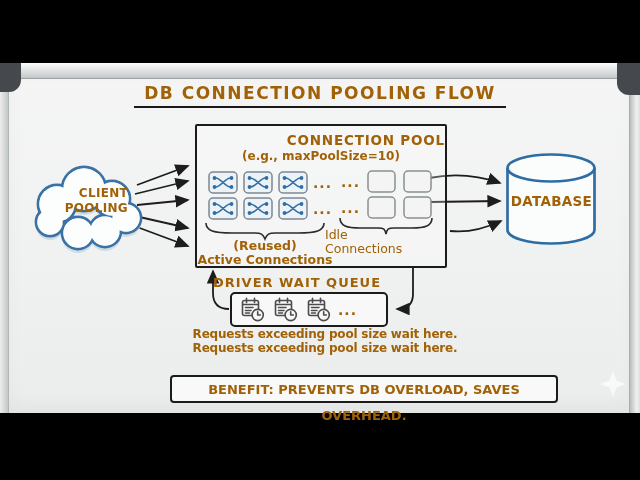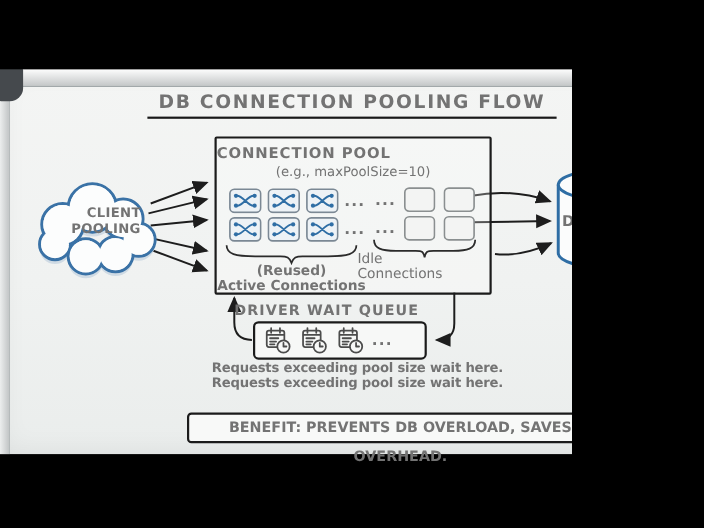--- a/index.html
+++ b/index.html
@@ -1,39 +1,39 @@
 <!DOCTYPE html>
 <html><head>
 <meta charset="utf-8">
 <style>
   html,body{margin:0;padding:0;background:#000;}
-  .stage{position:relative;width:520px;height:480px;background:#000;overflow:hidden;
-         font-family:"DejaVu Sans","Liberation Sans",sans-serif;color:#737373;}
+  .stage{position:relative;width:640px;height:480px;background:#000;overflow:hidden;
+         font-family:"DejaVu Sans","Liberation Sans",sans-serif;color:#a16207;}
   .abs{position:absolute;}
   
   .bar-top{left:0;top:0;width:640px;height:63px;background:#000;}
   .bar-bottom{left:0;top:413px;width:640px;height:67px;background:#000;}
   
   .board{left:0;top:63px;width:640px;height:350px;background:linear-gradient(180deg,#f4f5f4 0%,#f0f2f1 55%,#eaedec 100%);box-shadow:inset 0 0 26px rgba(0,0,0,0.07);}
   .rail-top{left:0;top:63px;width:640px;height:15px;background:linear-gradient(180deg,#fdfdfd,#c4c7c8);border-bottom:1px solid #9aa0a2;}
   .rail-left{left:0;top:63px;width:8px;height:350px;background:linear-gradient(90deg,#eceeee,#c3c6c7);border-right:1px solid #b0b5b6;}
   .rail-right{left:629px;top:63px;width:11px;height:350px;background:linear-gradient(90deg,#b9bdbe,#eff0f0 60%,#d7dada);border-left:1px solid #a8aeaf;}
   .corner{background:#45494d;border-radius:4px;}
   .corner-tl{left:-3px;top:60px;width:24px;height:32px;border-bottom-right-radius:12px;}
   .corner-tr{left:617px;top:60px;width:26px;height:35px;border-bottom-left-radius:12px;}
   
   .title-wrap{left:0;top:83px;width:640px;text-align:center;}
   .title{display:inline-block;font-size:17px;font-weight:bold;letter-spacing:1.5px;
          border-bottom:2.5px solid #191919;padding:0 10px 3px 10px;}
   
   .cloud-label{left:44px;top:186px;width:84px;text-align:right;font-size:12px;font-weight:bold;line-height:15px;letter-spacing:0.3px;}
   
   .pool{left:195px;top:124px;width:248px;height:140px;border:2px solid #1b1b1b;border-radius:2px;background:rgba(255,255,255,0.25);}
-  .pool-title{left:0;top:6px;width:100%;text-align:left;font-size:13.5px;font-weight:bold;letter-spacing:0.8px;}
-  .pool-subtitle{left:0;top:23px;width:100%;text-align:center;font-size:12px;font-weight:400;}
+  .pool-title{left:0;top:6px;width:100%;text-align:right;font-size:13.5px;font-weight:bold;letter-spacing:0.8px;}
+  .pool-subtitle{left:0;top:23px;width:100%;text-align:center;font-size:12px;font-weight:700;}
   .icon-row{display:flex;align-items:center;gap:5px;}
   .active-row1{left:11px;top:45px;}
   .active-row2{left:11px;top:71px;}
   .idle-row1{left:144px;top:44px;gap:7px;}
   .idle-row2{left:144px;top:70px;gap:7px;}
   .dots{font-size:14px;font-weight:bold;letter-spacing:1px;line-height:10px;}
   .brace{position:absolute;}
   .brace-active{left:7px;top:95px;}
   .brace-idle{left:141px;top:90px;}
   .active-label{left:0px;top:113px;width:136px;text-align:center;font-size:12.5px;font-weight:600;line-height:13.5px;}

